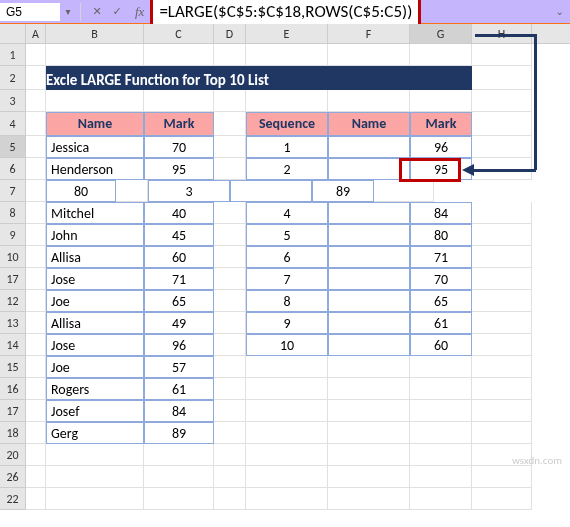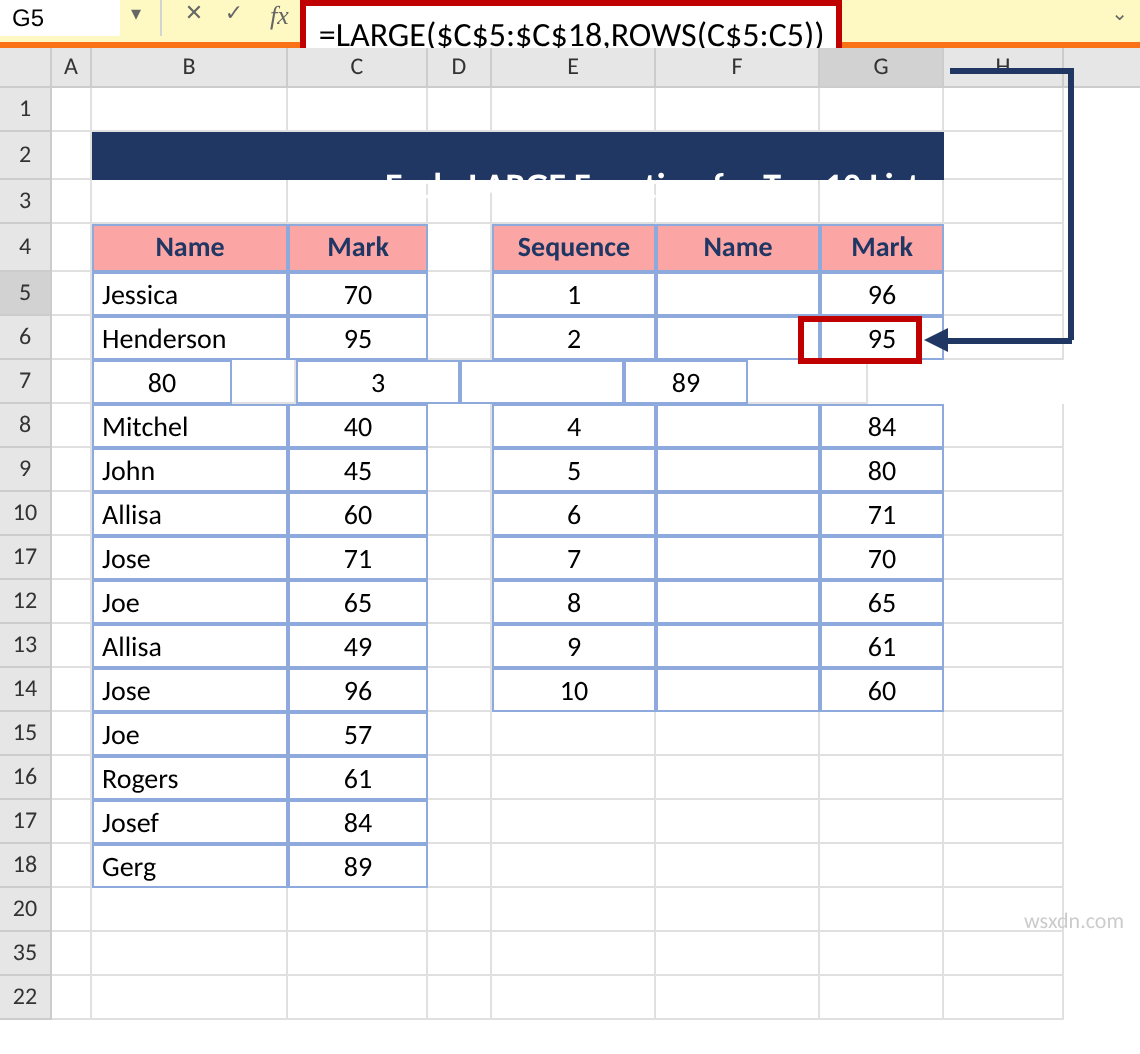--- a/index.html
+++ b/index.html
@@ -1,18 +1,18 @@
 <!DOCTYPE html>
 <html><head>
   <meta charset="utf-8">
   <style>
     * { box-sizing: border-box; margin: 0; padding: 0; }
     body { font-family: Calibri, Arial, sans-serif; font-size: 13px; background: #fff; width: 570px; height: 527px; overflow: hidden; position: relative; }
     
-    .namebox-bar { display: flex; align-items: flex-start; height: 24px; border-bottom: 3px solid #f97316; background: #fef9c3; }
+    .namebox-bar { display: flex; align-items: center; height: 24px; border-bottom: 1px solid #f97316; background: #c4b5fd; }
     .namebox { width: 60px; padding: 2px 6px; border: none; font-size: 12px; background: #fff; }
     .nb-dd { width: 16px; text-align: center; color: #666; font-size: 10px; }
     .nb-sep { width: 1px; height: 18px; background: #d4d4d4; margin: 0 4px; }
     .fx-btns { display: flex; gap: 4px; padding: 0 4px; }
     .fx-btn { width: 16px; text-align: center; color: #666; font-size: 11px; cursor: pointer; }
     .fx-label { font-style: italic; font-family: 'Times New Roman', serif; font-size: 13px; color: #666; padding: 0 6px; cursor: pointer; }
     .formula-wrap { flex: 1; display: flex; align-items: center; }
     .formula-box { border: 3px solid #c00000; padding: 0px 6px; font-size: 17px; font-family: Calibri, Arial, sans-serif; background: #fff; height: 34px; display: flex; align-items: center; }
     .fb-expand { margin-left: auto; padding: 0 6px; color: #666; font-size: 10px; }
     
@@ -31,21 +31,21 @@
     .cB { width: 98px; }
     .cC { width: 70px; }
     .cD { width: 32px; }
     .cE { width: 82px; }
     .cF { width: 82px; }
     .cG { width: 62px; }
     .cH { width: 60px; }
     
     .title-row .cell { background: #203764; color: #fff; font-weight: bold; font-size: 15px; text-align: center; border-color: #203764; }
     .title-row .cA, .title-row .cH { background: #fff; border-color: #e0e0e0; }
-    .title-text { position: absolute; left: 46px; top: 57px; width: 414px; text-align: right; color: #fff; font-weight: bold; font-size: 18px; line-height: 24px; pointer-events: none; }
+    .title-text { position: absolute; left: 46px; top: 44px; width: 414px; text-align: left; color: #fff; font-weight: bold; font-size: 15px; line-height: 24px; pointer-events: none; }
     
     .hdr { background: #fca5a5; color: #203764; font-weight: bold; text-align: center; border: 1px solid #8ea9db !important; }
     .tbl { border: 1px solid #8ea9db !important; }
     .tbl-r { text-align: center; }
     
     .active-cell-box { position: absolute; border: 3px solid #c00000; pointer-events: none; z-index: 10; }
     .arrow-line { position: absolute; border-top: 3px solid #203764; z-index: 5; }
     .arrow-line.vert { border-top: none; border-left: 3px solid #203764; }
     .arrow-head { position: absolute; width: 0; height: 0; border-top: 6px solid transparent; border-bottom: 6px solid transparent; border-right: 12px solid #203764; z-index: 6; }
     
@@ -290,21 +290,21 @@
         <div class="cell cA"></div>
         <div class="cell cB"></div>
         <div class="cell cC tbl-r"></div>
         <div class="cell cD"></div>
         <div class="cell cE tbl-r"></div>
         <div class="cell cF"></div>
         <div class="cell cG tbl-r"></div>
         <div class="cell cH"></div>
       </div>
       <div class="row">
-        <div class="rh">35</div>
+        <div class="rh">26</div>
         <div class="cell cA"></div>
         <div class="cell cB"></div>
         <div class="cell cC tbl-r"></div>
         <div class="cell cD"></div>
         <div class="cell cE tbl-r"></div>
         <div class="cell cF"></div>
         <div class="cell cG tbl-r"></div>
         <div class="cell cH"></div>
       </div>
       <div class="row">

